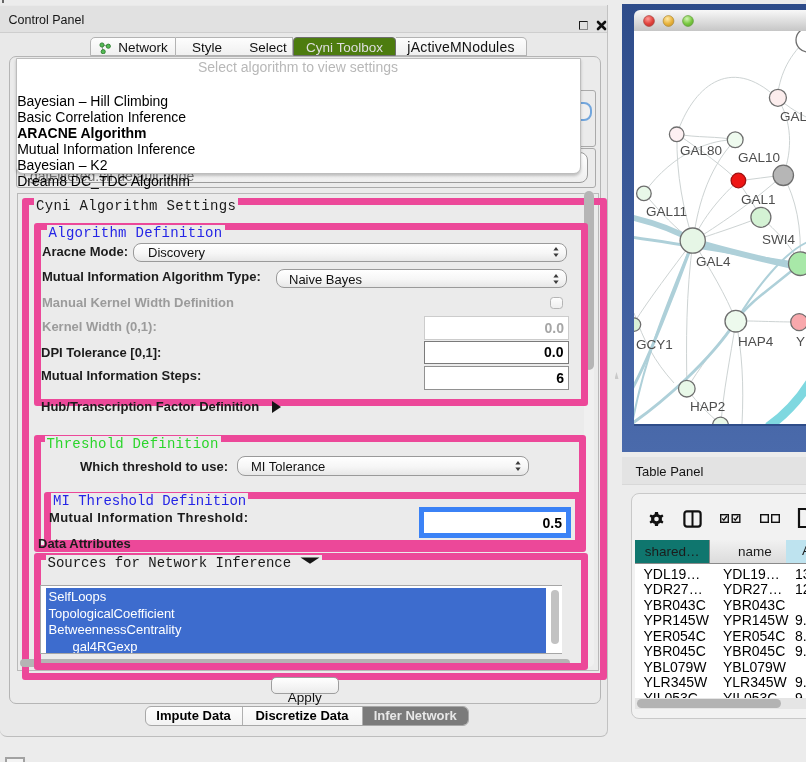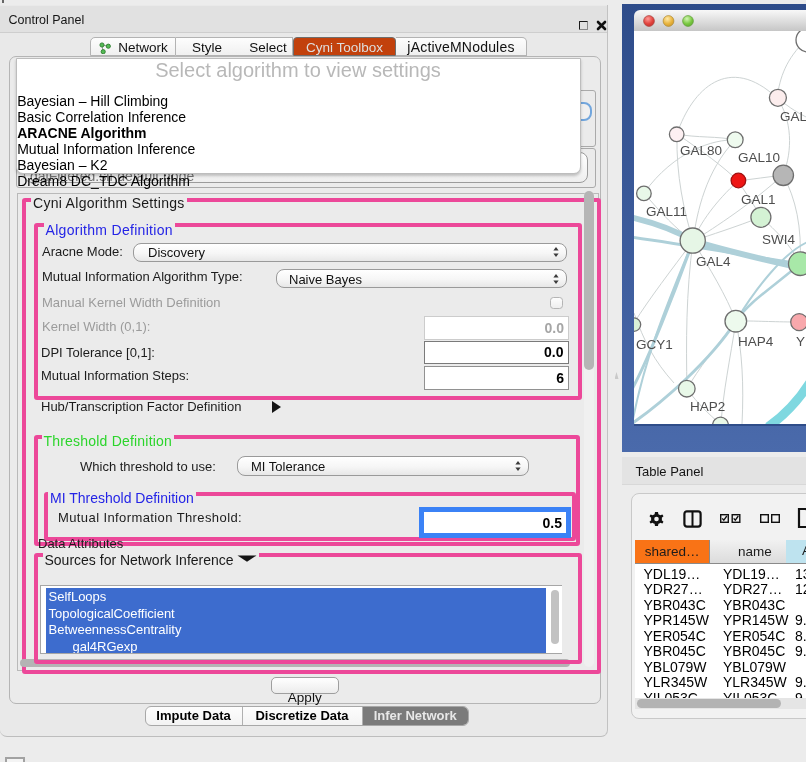--- a/index.html
+++ b/index.html
@@ -1,25 +1,25 @@
 <!DOCTYPE html>
 <html><head>
 <meta charset="utf-8">
 <style>
   html,body{margin:0;padding:0;}
   body{width:806px;height:762px;background:#ececec;font-family:"Liberation Sans",sans-serif;overflow:hidden;position:relative;}
   .abs{position:absolute;}
-  .b13{position:absolute;font-size:13px;font-weight:normal;color:#1c1c1c;white-space:nowrap;}
+  .b13{position:absolute;font-size:13px;font-weight:bold;color:#1c1c1c;white-space:nowrap;}
   .grey{color:#9b9b9b;}
   .combo{position:absolute;border:1px solid #9a9a9a;border-radius:8px;background:linear-gradient(#ffffff,#f6f6f6 55%,#e7e7e7);}
   .combo .ctext{position:absolute;left:13px;top:50%;transform:translateY(-50%);font-size:13px;color:#111;white-space:nowrap;}
   .combo .arr{position:absolute;right:7px;top:50%;transform:translateY(-50%);width:6px;height:11px;}
   .field{position:absolute;background:#fff;}
   .field span{position:absolute;right:4px;top:50%;transform:translateY(-50%);font-size:14px;font-weight:bold;}
-  .gbox{position:absolute;border:4px solid #ec4899;border-radius:3px;}
+  .gbox{position:absolute;border:7px solid #ec4899;border-radius:3px;font-family:Liberation Mono, monospace;}
   .gt{position:absolute;font-size:14px;background:#ebebeb;padding:0 2px;white-space:nowrap;letter-spacing:0.3px;}
   .tab{position:absolute;top:37px;height:19px;font-size:13.5px;color:#111;text-align:center;line-height:19px;background:linear-gradient(#fdfdfd,#f0f0f0);border:1px solid #b3b3b3;box-sizing:border-box;white-space:nowrap;}
 </style>
 </head>
 <body>
 
 <div class="abs" style="left:2px;top:0;width:2px;height:3px;background:#666;"></div>
 
 <div class="abs" style="left:0;top:5px;width:607px;height:731px;background:#e9e9e9;border-right:1px solid #c2c2c2;border-bottom:1px solid #bdbdbd;border-radius:0 0 7px 7px;"></div>
 
@@ -37,21 +37,21 @@
   <svg width="12" height="12" viewBox="0 0 12 12" style="position:absolute;left:8px;top:3.5px;">
     <path d="M3 3 L9 4 M3 3 L4 9.5" stroke="#999" stroke-width="1"></path>
     <circle cx="3" cy="3" r="2.1" fill="#54bb55" stroke="#2c7c2e" stroke-width="0.9"></circle>
     <circle cx="9.3" cy="4.2" r="2.1" fill="#54bb55" stroke="#2c7c2e" stroke-width="0.9"></circle>
     <circle cx="4.2" cy="9.7" r="2.1" fill="#54bb55" stroke="#2c7c2e" stroke-width="0.9"></circle>
   </svg>
   <span style="margin-left:20px;">Network</span>
 </div>
 <div class="tab" style="left:175.5px;width:56px;border-left:none;text-indent:8px;">Style</div>
 <div class="tab" style="left:231px;width:62px;border-left:none;text-indent:13px;">Select</div>
-<div class="tab" style="left:293px;width:103px;background:#c2410c;border-color:#6e6e6e;color:#dedede;border-radius:4px 4px 0 0;">Cyni Toolbox</div>
+<div class="tab" style="left:293px;width:103px;background:#4d7c0f;border-color:#6e6e6e;color:#dedede;border-radius:4px 4px 0 0;">Cyni Toolbox</div>
 <div class="tab" style="left:396px;width:131px;border-left:none;border-radius:0 5px 0 0;font-size:14px;letter-spacing:0.2px;">jActiveMNodules</div>
 
 <div class="abs" style="left:16px;top:90px;width:578px;height:55px;border:1px solid #aaa;border-radius:3px;"></div>
 <div class="abs" style="left:556px;top:102px;width:32px;height:15px;border:2.5px solid #72a6dd;border-radius:8px;background:#f0f0f0;"></div>
 <div class="abs" style="left:16px;top:148px;width:578px;height:38px;border:1px solid #aaa;border-radius:3px;background:#ebebeb;"></div>
 <div class="abs" style="left:24px;top:152px;width:562px;height:29px;border:1px solid #9b9b9b;border-radius:8px;background:linear-gradient(#fff,#eee);"></div>
 <div class="abs" style="left:30px;top:168px;font-size:14px;color:#737373;white-space:nowrap;">galFiltered.sif default node</div>
 
 <div class="abs" style="left:16.5px;top:193px;width:580px;height:476px;border:1px solid #b9b9b9;"></div>
 <div class="gbox" style="left:22px;top:198px;width:571px;height:468px;">
@@ -117,21 +117,21 @@
     <span class="ctext" style="left:13px;">MI Tolerance</span>
   <svg class="arr" viewBox="0 0 6 11">
       <path d="M3 0.5 L5.6 4 L0.4 4 Z" fill="#3a3a3a"></path>
       <path d="M3 10.5 L5.6 7 L0.4 7 Z" fill="#3a3a3a"></path>
     </svg>
 </div>
 
 <div class="gbox" style="left:44px;top:492px;width:524px;height:41px;">
   <div class="gt" style="left:0px;top:-6.5px;color:#2424e6;letter-spacing:0;">MI Threshold Definition</div>
 </div>
-<div class="b13" style="left:58px;top:509.5px;letter-spacing:0.4px;">Mutual Information Threshold:</div>
+<div class="b13" style="left:49px;top:509.5px;letter-spacing:0.4px;">Mutual Information Threshold:</div>
 <div class="field" style="left:418.5px;top:507px;width:142.5px;height:21px;border:5px solid #3b82f6;">
     <span style="color:#000;">0.5</span>
   </div>
 
 <div class="gbox" style="left:33.5px;top:553px;width:540px;height:103px;">
   <div class="gt" style="left:5px;top:-5.5px;color:#1a1a1a;letter-spacing:0;">Sources for Network Inference <svg width="20" height="7" viewBox="0 0 20 7" style="vertical-align:2.5px;">
         <path d="M0.5 0.5 L19.5 0.5 L10 6.8 Z" fill="#151515"></path>
       </svg></div>
 </div>
 <div class="b13" style="left:38px;top:536px;">Data Attributes</div>
@@ -279,21 +279,21 @@
     <path d="M13.7 4.3 L15.3 6.2 L18.3 2" stroke="#111" stroke-width="1.3" fill="none"></path>
   </svg>
   <svg class="abs" style="left:127.5px;top:19.5px;" width="20" height="9" viewBox="0 0 20 9">
     <rect x="0.7" y="0.7" width="7.6" height="7.6" fill="none" stroke="#111" stroke-width="1.4"></rect>
     <rect x="11.7" y="0.7" width="7.6" height="7.6" fill="none" stroke="#111" stroke-width="1.4"></rect>
   </svg>
   <svg class="abs" style="left:165px;top:13px;" width="15" height="22" viewBox="0 0 15 22">
     <path d="M2 2 L9 2 L14 7 L14 20 L2 20 Z" fill="none" stroke="#111" stroke-width="2.2"></path>
   </svg>
 
-  <div class="abs" style="left:3px;top:45.5px;width:75.3px;height:24px;background:#f97316;border-right:1px solid #8a8a8a;border-bottom:1px solid #8a8a8a;box-sizing:border-box;text-align:center;line-height:23px;font-size:13.5px;color:#1c1c1c;">shared…</div>
+  <div class="abs" style="left:3px;top:45.5px;width:75.3px;height:24px;background:#0f766e;border-right:1px solid #8a8a8a;border-bottom:1px solid #8a8a8a;box-sizing:border-box;text-align:center;line-height:23px;font-size:13.5px;color:#1c1c1c;">shared…</div>
   <div class="abs" style="left:78.3px;top:45.5px;width:90px;height:24px;background:linear-gradient(#f1f1f1,#dcdcdc);border-right:1px solid #8a8a8a;border-bottom:1px solid #8a8a8a;box-sizing:border-box;text-align:center;line-height:23px;font-size:13.5px;color:#1c1c1c;">name</div>
   <div class="abs" style="left:153.6px;top:45.5px;width:30.4px;height:24px;background:#bee3ef;border-bottom:1px solid #8a8a8a;box-sizing:border-box;font-size:13.5px;color:#1c1c1c;">
       <span style="position:absolute;left:16.4px;top:3px;">A</span>
     </div>
 
   <div class="abs" style="left:3px;top:69.5px;width:181px;height:134.5px;background:#fff;overflow:hidden;font-size:14px;color:#000;">
     <div style="position:absolute;left:8.5px;top:2.4px;">YDL19…</div>
       <div style="position:absolute;left:88px;top:2.4px;">YDL19…</div>
       <div style="position:absolute;left:160px;top:2.4px;">13</div>
     <div style="position:absolute;left:8.5px;top:17.9px;">YDR27…</div>
@@ -318,21 +318,21 @@
     <div style="position:absolute;left:8.5px;top:126.4px;">YIL053C</div>
       <div style="position:absolute;left:88px;top:126.4px;">YIL053C</div>
       <div style="position:absolute;left:160px;top:126.4px;">9.</div>
   </div>
 
   <div class="abs" style="left:3px;top:204px;width:181px;height:11px;background:#e5e5e5;"></div>
   <div class="abs" style="left:5px;top:205px;width:144px;height:9px;background:#b3b3b3;border-radius:4.5px;"></div>
 </div>
 
 <div class="abs" style="left:15.5px;top:58px;width:563px;height:113.5px;background:#ffffff;border:1px solid #bdbdbd;border-radius:0 0 7px 7px;box-shadow:0 2px 3px rgba(0,0,0,0.22);z-index:50;">
-  <div class="abs" style="left:0;top:0;width:563px;text-align:center;font-size:20px;color:#b8b8b8;">Select algorithm to view settings</div>
+  <div class="abs" style="left:0;top:0;width:563px;text-align:center;font-size:14px;color:#b8b8b8;">Select algorithm to view settings</div>
   <div class="abs" style="left:0.7px;top:14.2px;font-size:14px;color:#000;line-height:16.05px;white-space:nowrap;margin-top:20px;">
     Bayesian – Hill Climbing<br>
     Basic Correlation Inference<br>
     <span style="font-weight:bold;">ARACNE Algorithm</span><br>
     Mutual Information Inference<br>
     Bayesian – K2<br>
     Dream8 DC_TDC Algorithm
   </div>
 </div>
 

